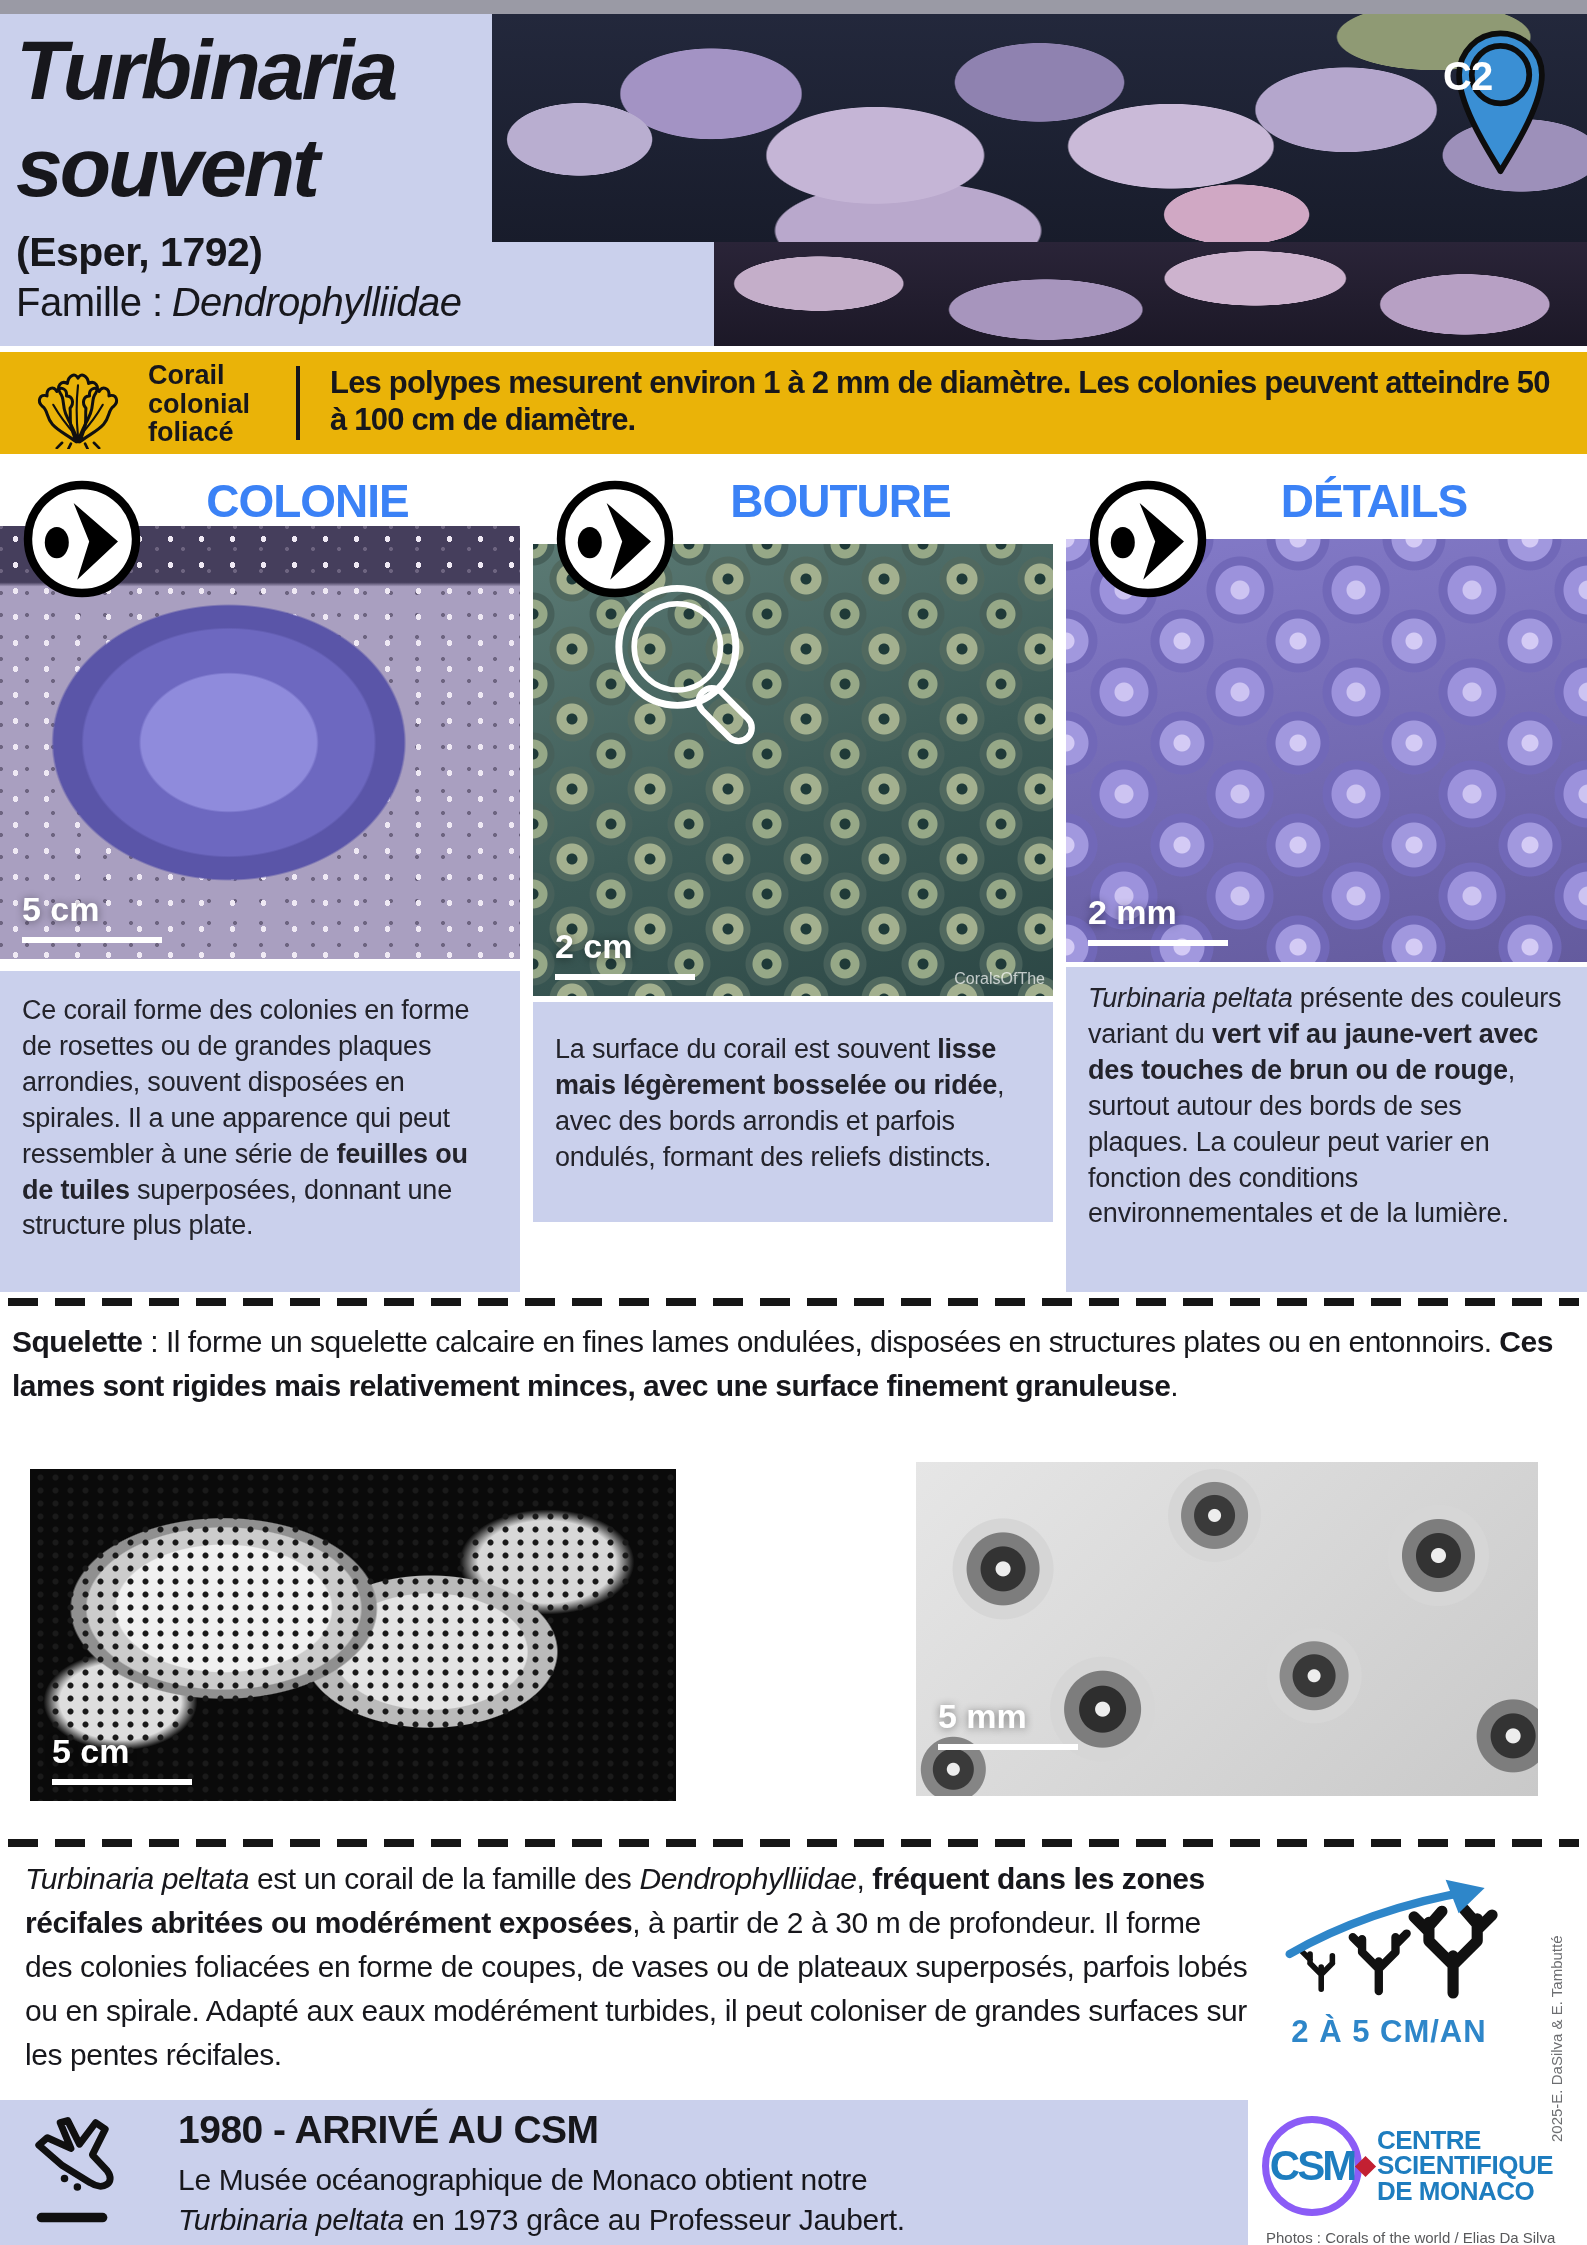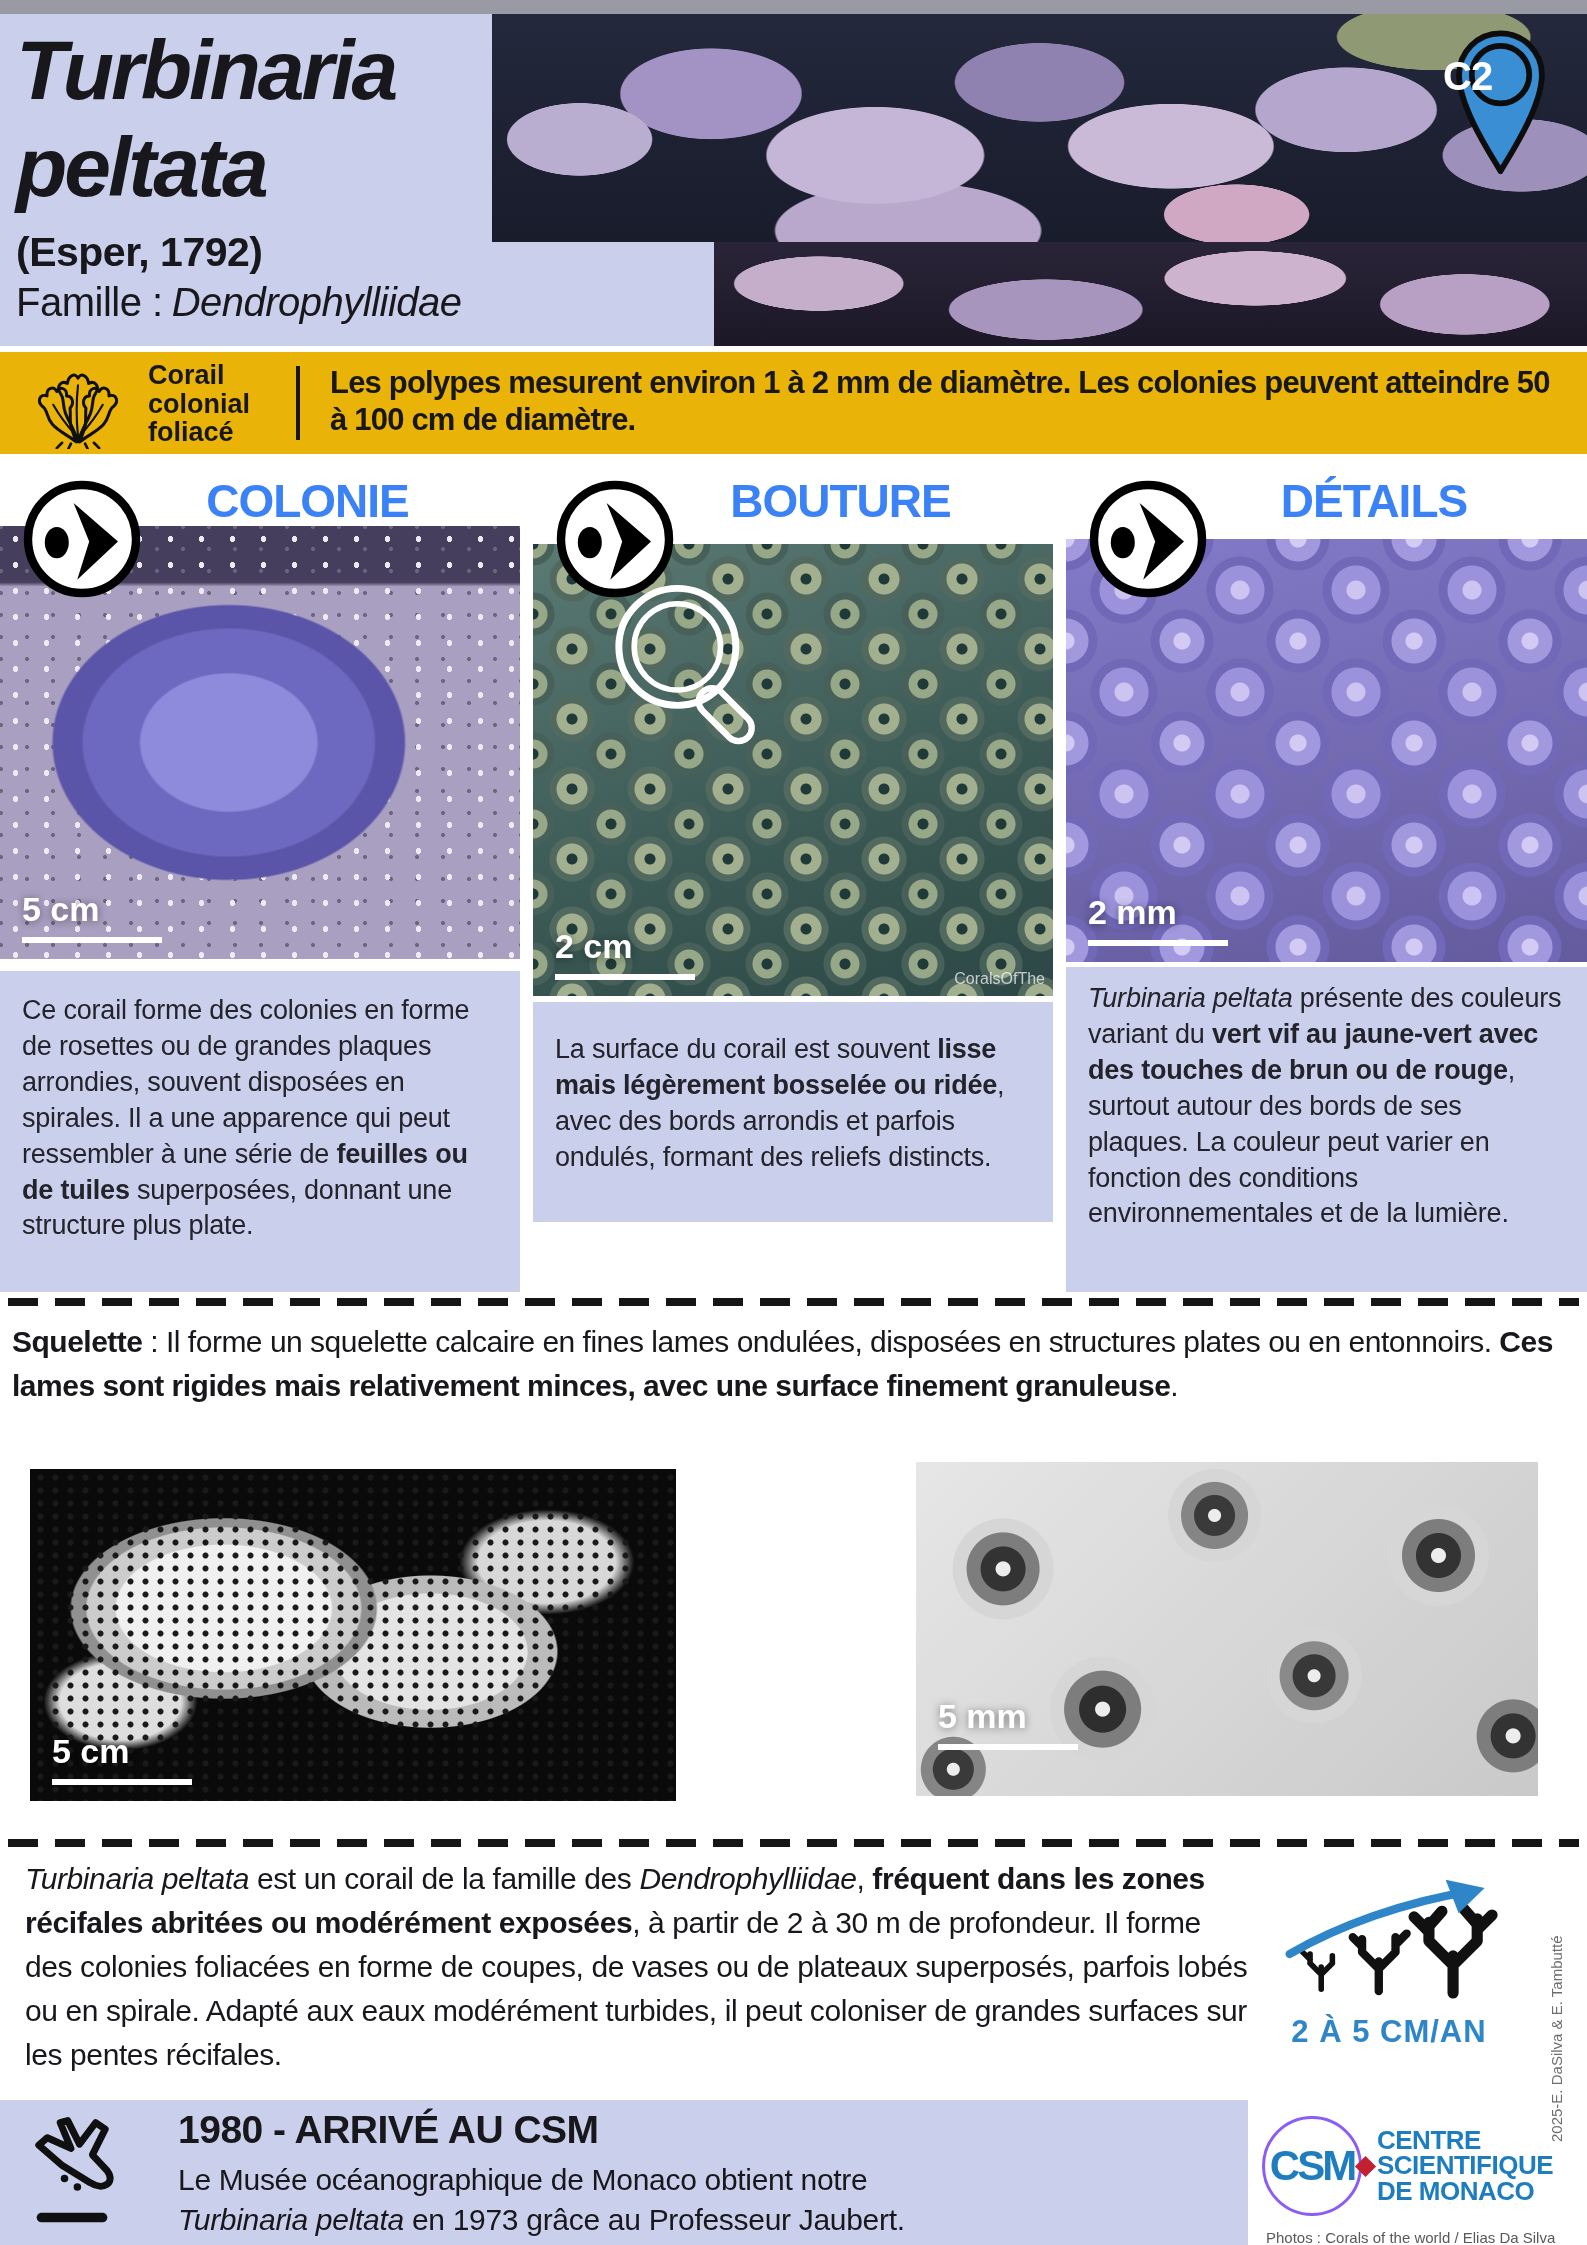--- a/index.html
+++ b/index.html
@@ -136,35 +136,35 @@
 
   
   .arrival-banner{position:absolute;left:0;top:2086px;width:1248px;height:159px;background:#cad0ec;color:#17171c}
   .plane-icon{position:absolute;left:28px;top:12px;width:118px;height:120px}
   .plane-icon svg{width:100%;height:100%}
   .arrival-heading{position:absolute;left:178px;top:8px;font-size:39px;font-weight:700;letter-spacing:-0.5px}
   .arrival-body{position:absolute;left:178px;top:60px;width:740px;font-size:30px;line-height:1.32;letter-spacing:-0.3px}
 
   
   .csm-block{position:absolute;left:1262px;top:2096px;width:322px;height:112px;display:flex;align-items:center}
-  .csm-circle{width:100px;height:100px;border:3px solid #8b5cf6;border-radius:50%;
+  .csm-circle{width:100px;height:100px;border:7px solid #8b5cf6;border-radius:50%;
     display:flex;align-items:center;justify-content:center;flex:0 0 auto;background:#fff}
   .csm-acronym{font-size:42px;font-weight:700;color:#1e7dbf;letter-spacing:-3px}
   .csm-diamond{width:15px;height:15px;background:#c32032;transform:rotate(45deg);margin:0 4px 0 -4px;flex:0 0 auto}
   .csm-name{font-size:26px;font-weight:700;line-height:0.98;color:#1e7dbf;letter-spacing:-0.5px}
   .photo-credit{position:absolute;left:1266px;top:2215px;width:320px;font-size:15px;color:#58595b;white-space:nowrap}
 </style>
 </head>
 <body>
 
 <div id="poster">
 
   <div class="title-block">
     <div class="title-line">Turbinaria</div>
-    <div class="title-line">peltata</div>
+    <div class="title-line">souvent</div>
     <div class="authority">(Esper, 1792)</div>
     <div class="family">
       <span>Famille :</span><span class="fam-name">Dendrophylliidae</span>
     </div>
   </div>
 
   <div class="reef-photo"></div>
   <div class="reef-photo-b"></div>
 
   <div class="map-pin">

